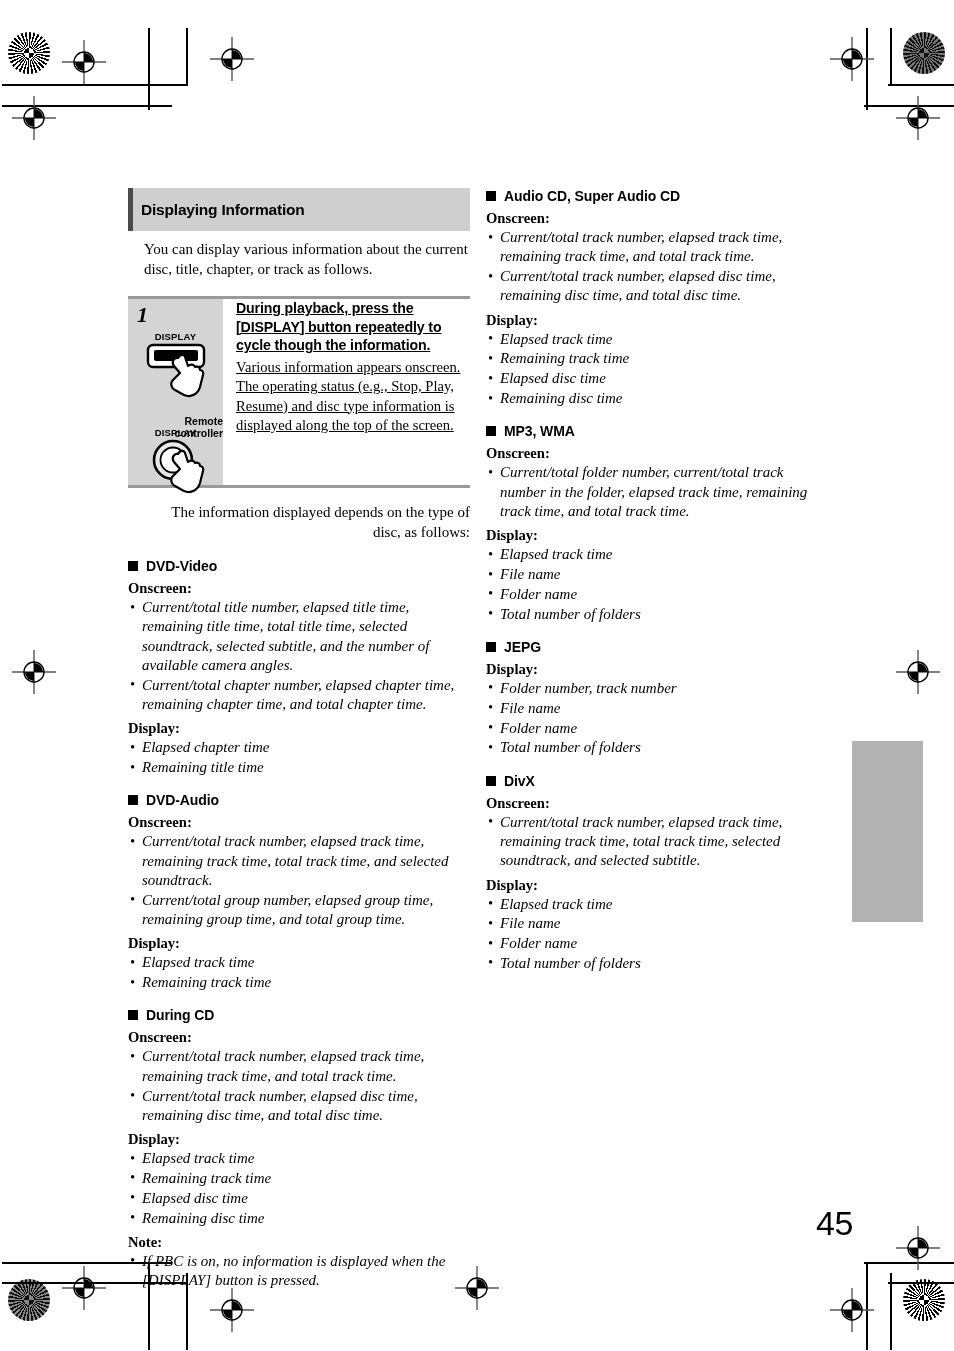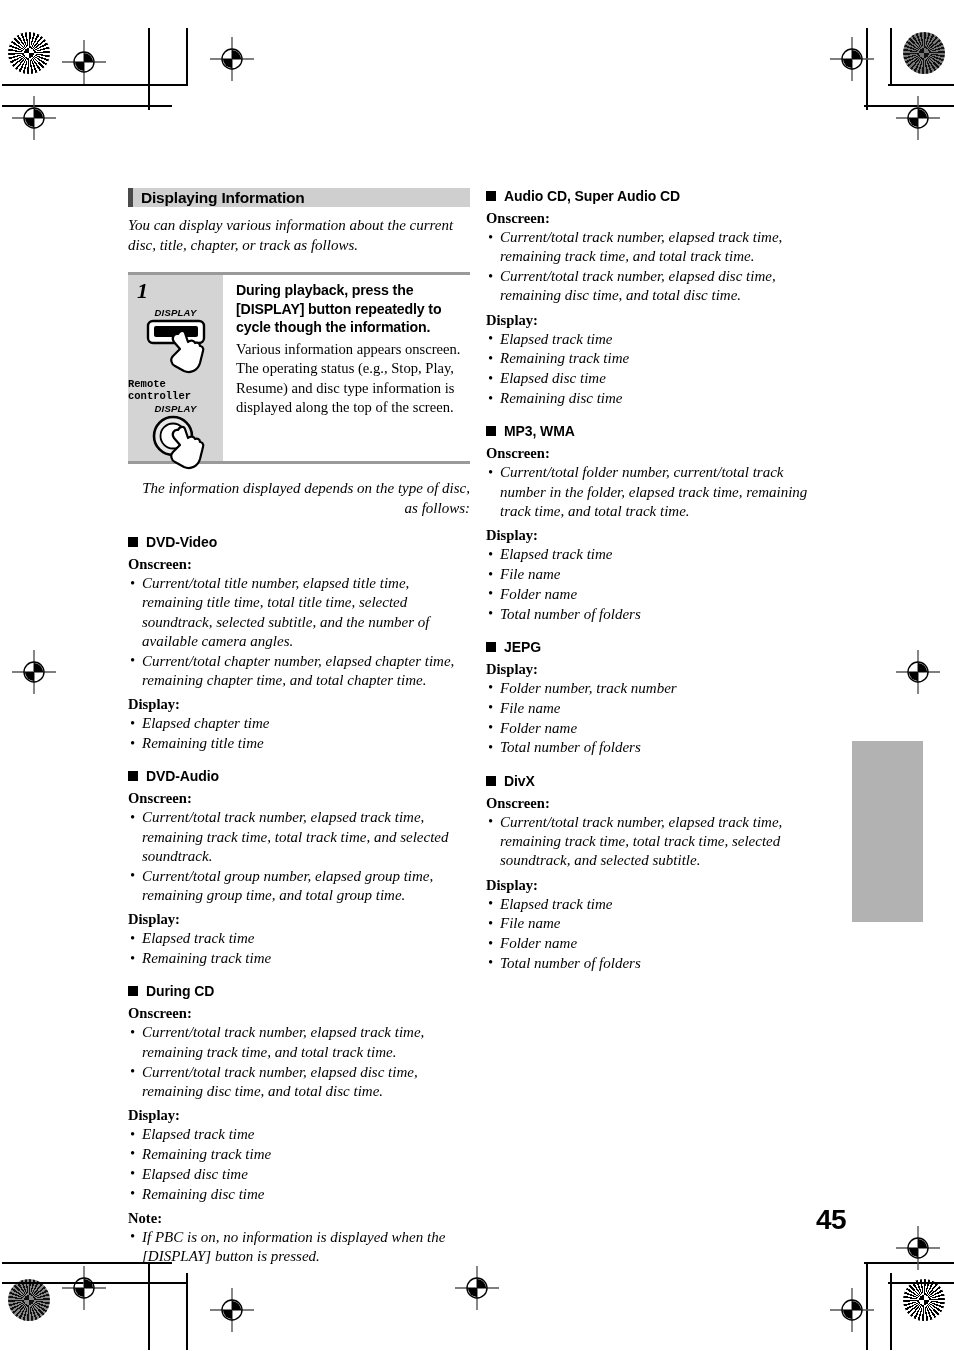--- a/index.html
+++ b/index.html
@@ -33,35 +33,35 @@
 
   .cols{position:absolute;left:128px;top:188px;width:700px;}
   .col{position:absolute;top:0;width:342px;}
   .col-left{left:0;}
   .col-right{left:358px;}
 
   
   .sec-bar{
     position:relative;
     background:#cfcfcf;
-    height:19px;
+    height:43px;
     display:flex;align-items:center;
     margin-bottom:9px;
   }
   .sec-bar::before{
     content:"";position:absolute;left:0;top:0;bottom:0;width:5px;background:#4a4a4a;
   }
   .sec-bar .sec-title{
     font-family:"Liberation Sans", sans-serif;
     font-size:15.5px;font-weight:bold;
     padding-left:13px;letter-spacing:-0.2px;
   }
 
   p.body{
-    font-size:15px;line-height:19.5px;margin:0 0 0 0;font-style:italic;
+    font-size:15px;line-height:19.5px;margin:0 0 0 16px;
   }
   p.body.gap{margin-top:15px;text-align:right;}
 
   
   .stepbox{
     position:relative;margin-top:17px;
     border-top:3px solid #9a9a9a;
     border-bottom:3px solid #9a9a9a;
     display:flex;
     min-height:186px;
@@ -72,29 +72,28 @@
   }
   .step-num{
     font-family:"Liberation Serif", serif;
     font-style:italic;font-weight:bold;font-size:22px;
     position:absolute;left:9px;top:3px;
   }
   .rc-label{
     font-family:"Liberation Sans", sans-serif;
     font-weight:bold;font-size:9.5px;text-align:center;
     letter-spacing:0.2px;
-    font-style:italic;
   }
   .rc-cap{
-    font-family:Liberation Mono, monospace;
-    font-weight:bold;font-size:10.5px;text-align:left;line-height:12px;
-    margin-top:5px;
+    font-family:Liberation Sans, sans-serif;
+    font-weight:bold;font-size:10.5px;text-align:right;line-height:12px;
+    margin-top:18px;
   }
   .step-right{
-    flex:1;padding-left:13px;padding-top:6px;padding-right:2px;
+    flex:1;padding-left:13px;padding-top:0;padding-right:2px;text-decoration:underline;
   }
   .step-head{
     font-family:"Liberation Sans", sans-serif;
     font-weight:bold;font-size:14.2px;line-height:18.5px;
     letter-spacing:-0.15px;
   }
   .step-body{
     font-size:14.6px;line-height:19.5px;margin-top:3px;
   }
 
@@ -127,21 +126,21 @@
   
   .thumbtab{
     position:absolute;left:852px;top:741px;width:71px;height:181px;
     background:#b2b2b2;
   }
 
   
   .pageno{
     position:absolute;left:816px;top:1204px;
     font-family:"Liberation Sans", sans-serif;
-    font-size:28px;font-weight:bold;
+    font-size:34px;font-weight:normal;
     letter-spacing:-0.5px;
   }
 </style>
 </head>
 <body>
 
 <div class="page">
 
   <div>
 

